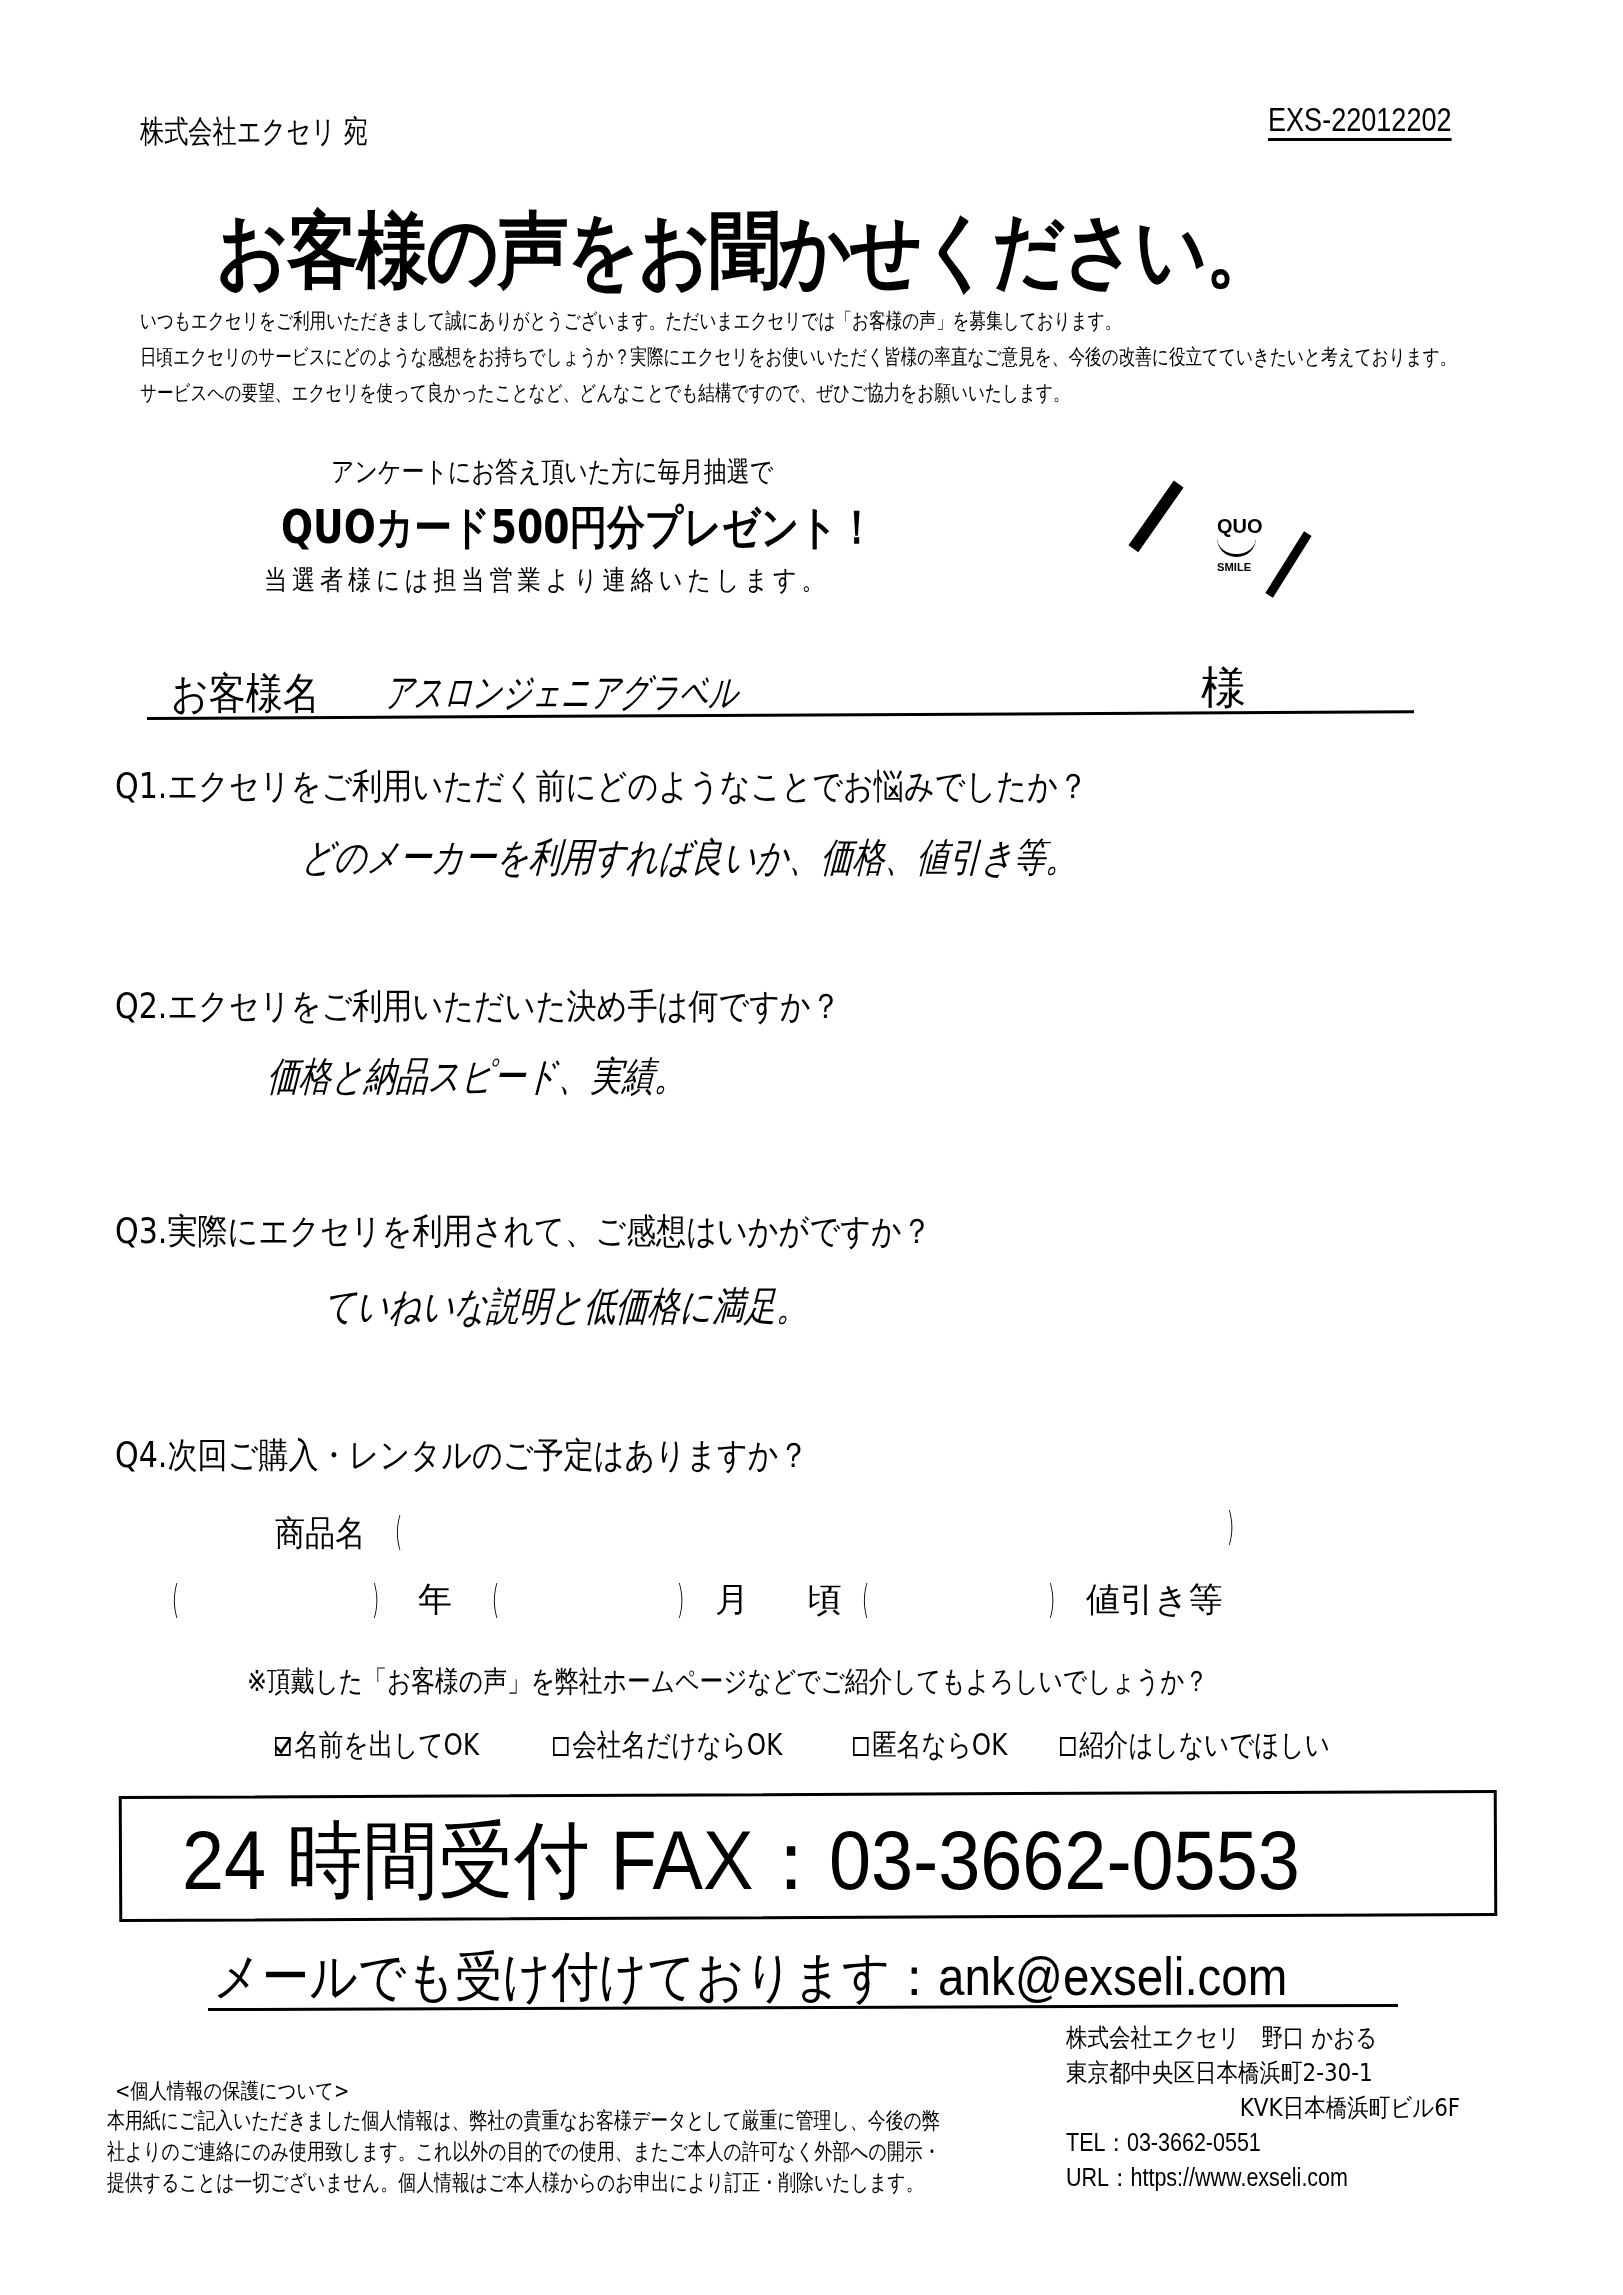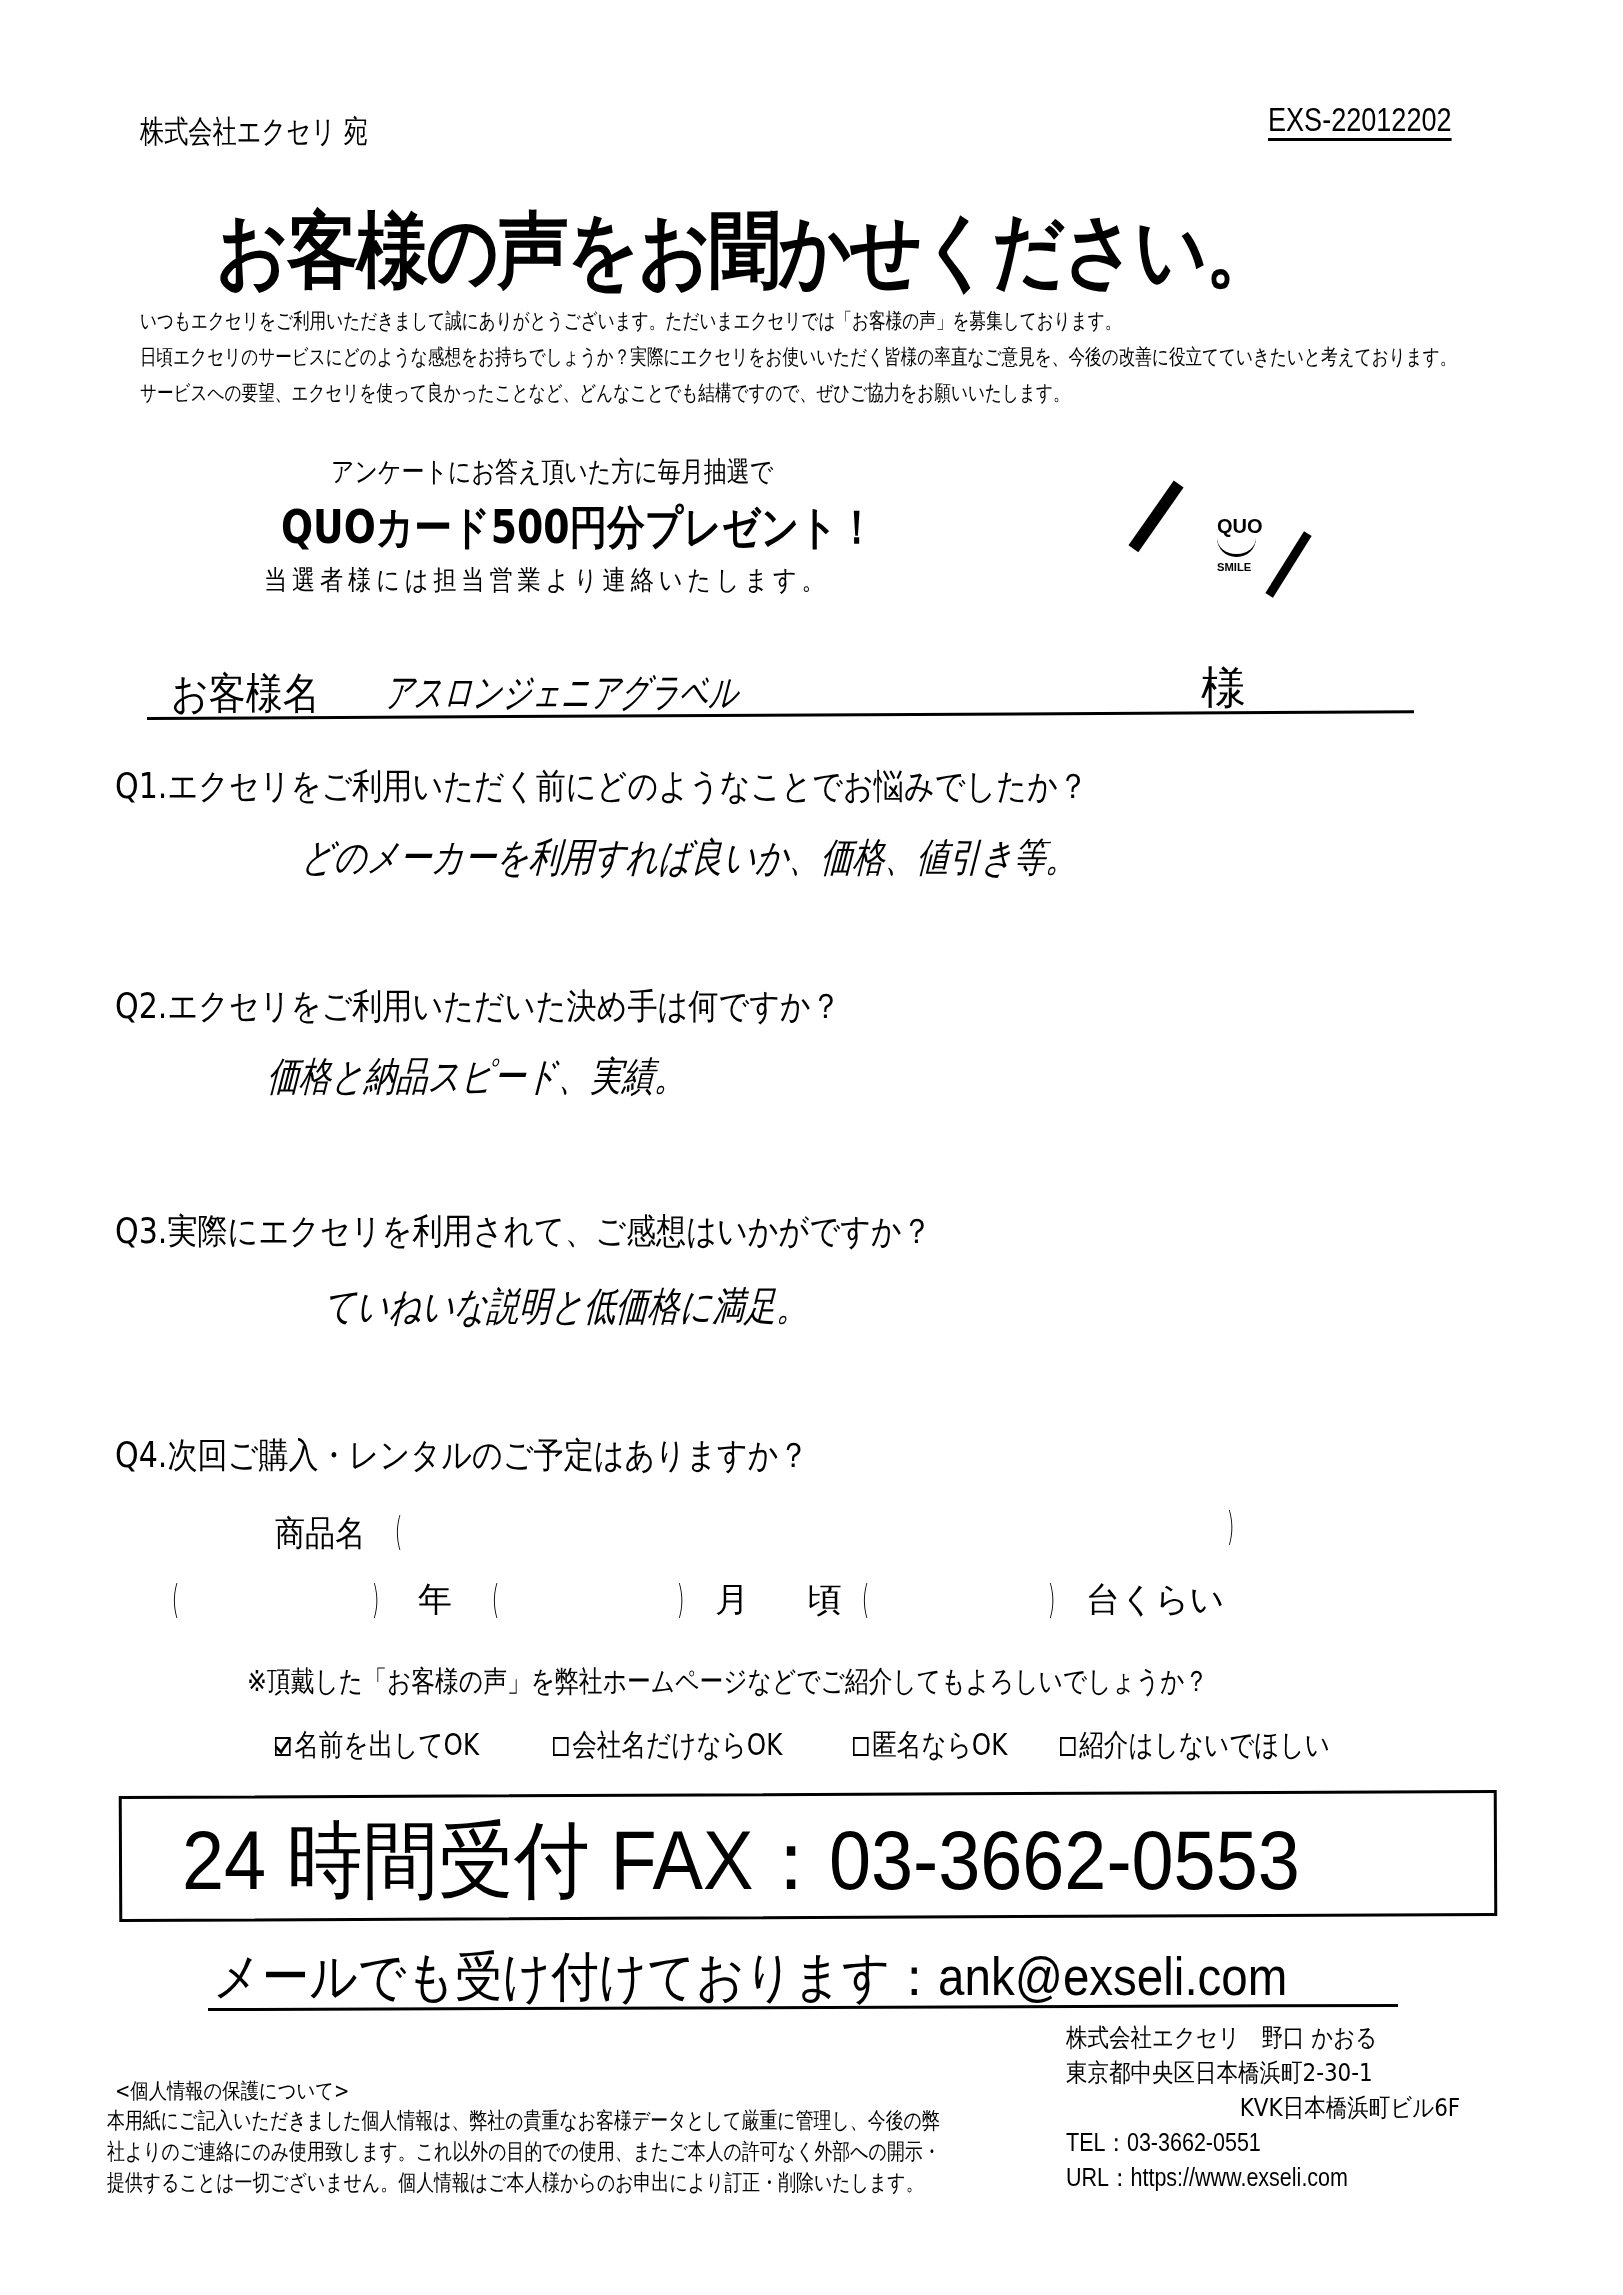--- a/index.html
+++ b/index.html
@@ -109,21 +109,21 @@
 <div class="abs schedule" style="left:368px;"><span class="paren">)</span></div>
 <div class="abs schedule" style="left:418px;">年</div>
 <div class="abs schedule" style="left:488px;"><span class="paren">(</span></div>
 <div class="abs schedule" style="left:522px; width:135px; height:39px;"></div>
 <div class="abs schedule" style="left:673px;"><span class="paren">)</span></div>
 <div class="abs schedule" style="left:715px;">月</div>
 <div class="abs schedule" style="left:808px;">頃</div>
 <div class="abs schedule" style="left:858px;"><span class="paren">(</span></div>
 <div class="abs schedule" style="left:892px; width:129px; height:39px;"></div>
 <div class="abs schedule" style="left:1044px;"><span class="paren">)</span></div>
-<div class="abs schedule" style="left:1086px;">台くらい</div>
+<div class="abs schedule" style="left:1086px;">値引き等</div>
 
 <div class="abs note">※頂戴した「お客様の声」を弊社ホームページなどでご紹介してもよろしいでしょうか？</div>
 
 <div class="abs consent" style="left:275px;">
   <span class="checkbox checked"></span><span>名前を出してOK</span>
 </div>
 <div class="abs consent" style="left:553px;">
   <span class="checkbox"></span><span>会社名だけならOK</span>
 </div>
 <div class="abs consent" style="left:853px;">

